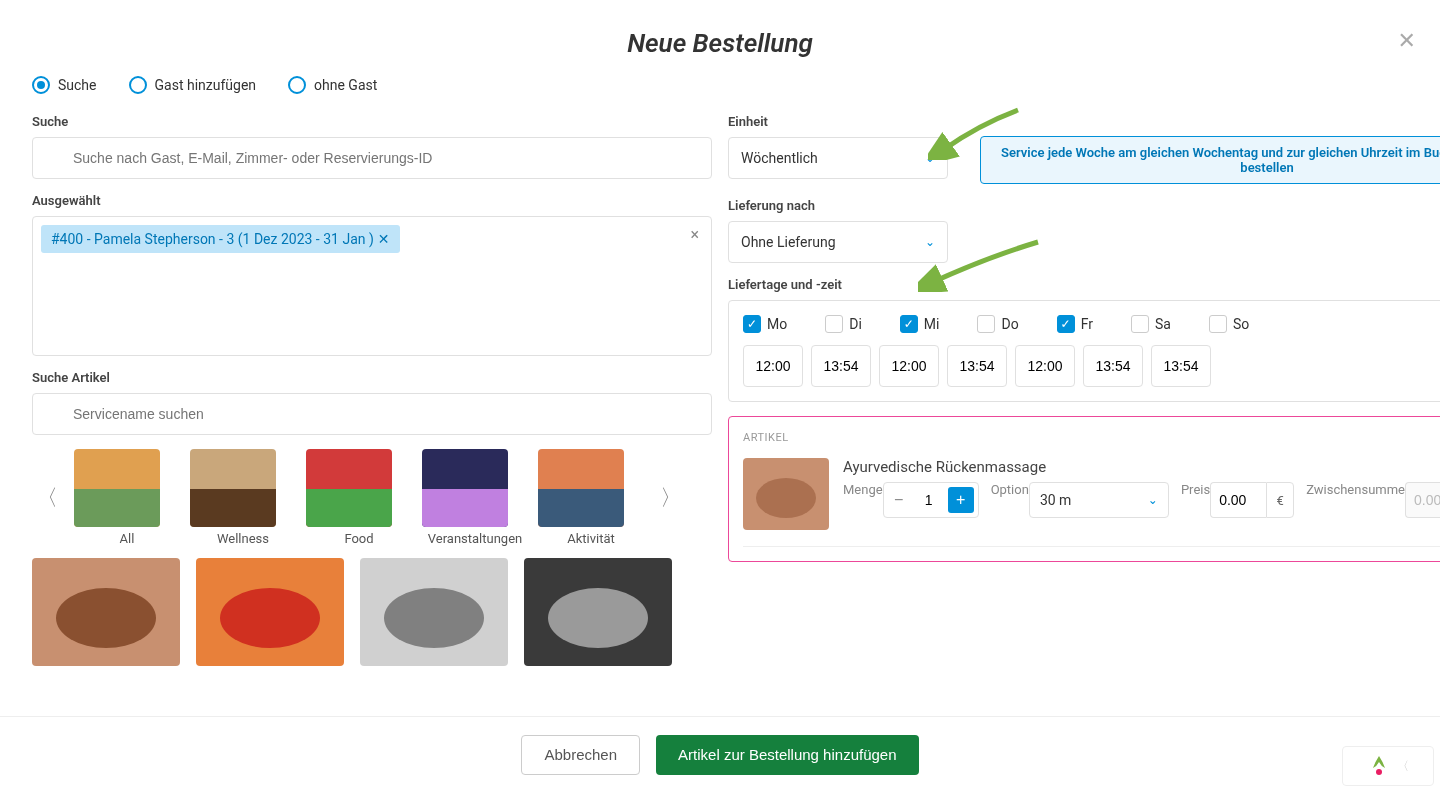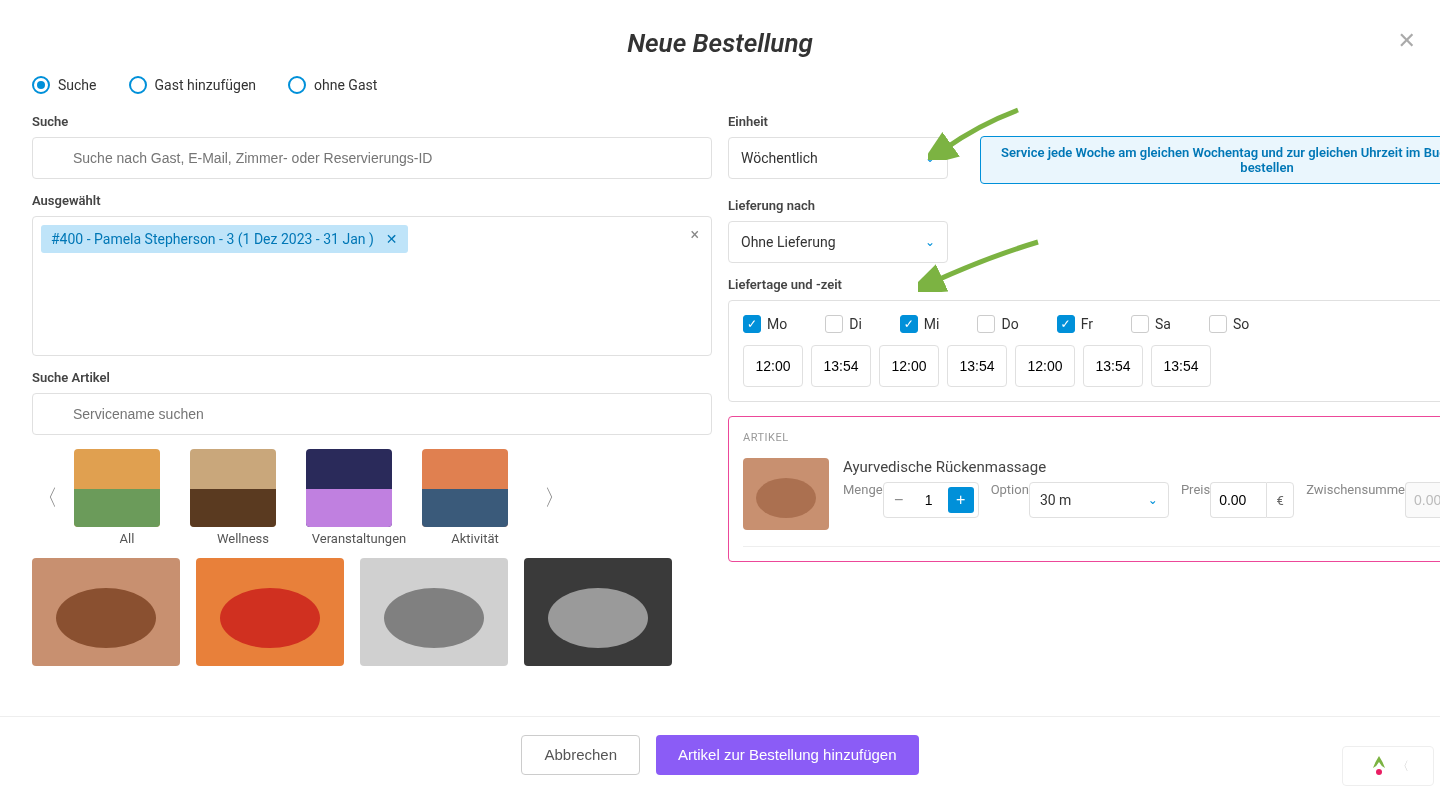--- a/index.html
+++ b/index.html
@@ -16,21 +16,21 @@
 .col-left { flex: 0 0 680px; }
 .col-right { flex: 1; }
 .label { font-weight: 600; font-size: 13px; color: #444; margin-bottom: 8px; display: block; }
 .input { width: 100%; height: 42px; border: 1px solid #e0e0e0; border-radius: 4px; padding: 0 12px 0 40px; font-size: 14px; position: relative; }
 .input-wrap { position: relative; margin-bottom: 14px; }
 .search-icon { position: absolute; left: 14px; top: 11px; color: #aaa; }
 .select { width: 100%; height: 42px; border: 1px solid #e0e0e0; border-radius: 4px; padding: 0 12px; display: flex; align-items: center; justify-content: space-between; cursor: pointer; margin-bottom: 14px; }
 .chevron { color: #0090d9; font-size: 12px; }
 .selected-area { min-height: 140px; border: 1px solid #e0e0e0; border-radius: 4px; padding: 8px; position: relative; margin-bottom: 14px; }
 .clear-x { position: absolute; right: 12px; top: 8px; color: #888; cursor: pointer; font-size: 16px; }
-.chip { display: inline-flex; align-items: center; background: #bfe4f9; color: #0077b6; padding: 6px 10px; border-radius: 3px; font-size: 14px; gap: 12px; }
+.chip { display: inline-flex; align-items: center; background: #bfe4f9; color: #0077b6; padding: 6px 10px; border-radius: 3px; font-size: 14px; gap: 4px; }
 .chip-x { cursor: pointer; }
 .hint-box { border: 1px solid #0090d9; background: #eaf6fd; border-radius: 4px; padding: 8px 12px; font-size: 13px; font-weight: 600; color: #0077b6; text-align: center; margin-left: 20px; }
 .right-row { display: flex; gap: 12px; margin-bottom: 14px; align-items: flex-start; }
 .right-row .select { flex: 0 0 220px; margin-bottom: 0; }
 .days-box { border: 1px solid #e0e0e0; border-radius: 4px; padding: 14px; margin-bottom: 14px; }
 .days-row { display: flex; gap: 38px; margin-bottom: 12px; }
 .day-item { display: flex; align-items: center; gap: 6px; }
 .cbox { width: 18px; height: 18px; border: 1px solid #ccc; border-radius: 3px; display: flex; align-items: center; justify-content: center; cursor: pointer; }
 .cbox.checked { background: #0090d9; border-color: #0090d9; color: #fff; font-size: 12px; }
 .times-row { display: flex; gap: 8px; flex-wrap: wrap; }
@@ -56,21 +56,21 @@
 .qty button.plus { background: #0090d9; color: #fff; border-radius: 3px; width: 26px; height: 26px; margin: 0 4px; line-height: 26px; }
 .qty input { width: 30px; border: none; text-align: center; font-size: 14px; }
 .opt-select { width: 140px; height: 36px; border: 1px solid #e0e0e0; border-radius: 4px; padding: 0 10px; display: flex; align-items: center; justify-content: space-between; cursor: pointer; }
 .price-field { display: flex; }
 .price-input { width: 56px; height: 36px; border: 1px solid #e0e0e0; border-right: none; border-radius: 4px 0 0 4px; padding: 0 8px; font-size: 14px; }
 .price-curr { width: 28px; height: 36px; border: 1px solid #e0e0e0; border-radius: 0 4px 4px 0; display: flex; align-items: center; justify-content: center; font-size: 13px; color: #666; }
 .delete-btn { width: 36px; height: 36px; border: 1px solid #f5c2c2; border-radius: 4px; display: flex; align-items: center; justify-content: center; cursor: pointer; color: #e74c3c; align-self: center; }
 .footer { position: fixed; bottom: 0; left: 0; right: 0; height: 76px; background: #fff; border-top: 1px solid #eee; display: flex; align-items: center; justify-content: center; gap: 16px; }
 .btn { height: 40px; padding: 0 22px; border-radius: 4px; font-size: 15px; cursor: pointer; border: none; }
 .btn-secondary { border: 1px solid #ccc; background: #fff; color: #555; }
-.btn-primary { background: #8b5cf6; color: #fff; }
+.btn-primary { background: #15803d; color: #fff; }
 .logo-corner { position: fixed; bottom: 6px; right: 6px; width: 92px; height: 40px; border: 1px solid #eee; border-radius: 4px; background: #fff; display: flex; align-items: center; justify-content: center; gap: 6px; }
 .arrow-annotation { position: absolute; pointer-events: none; }
 .img-placeholder { display: block; }
 </style>
 </head>
 <body>
 
 <div class="modal">
   <div class="close-btn">✕</div>
   <h1 class="title">Neue Bestellung</h1>
@@ -129,20 +129,27 @@
                   <rect y="40" width="86" height="38" fill="#6b9b5a"></rect>
                 </svg>
                 <div class="cat-label">All</div>
               </div>
               <div class="cat-item">
                 <svg class="cat-img img-placeholder" viewBox="0 0 86 78">
                   <rect width="86" height="78" fill="#c9a77b"></rect>
                   <rect y="40" width="86" height="38" fill="#5a3a20"></rect>
                 </svg>
                 <div class="cat-label">Wellness</div>
+              </div>
+              <div class="cat-item">
+                <svg class="cat-img img-placeholder" viewBox="0 0 86 78">
+                  <rect width="86" height="78" fill="#d23a3a"></rect>
+                  <rect y="40" width="86" height="38" fill="#4aa54a"></rect>
+                </svg>
+                <div class="cat-label">Food</div>
               </div>
               <div class="cat-item">
                 <svg class="cat-img img-placeholder" viewBox="0 0 86 78">
                   <rect width="86" height="78" fill="#2a2a5a"></rect>
                   <rect y="40" width="86" height="38" fill="#c080e0"></rect>
                 </svg>
                 <div class="cat-label">Veranstaltungen</div>
               </div>
               <div class="cat-item">
                 <svg class="cat-img img-placeholder" viewBox="0 0 86 78">

